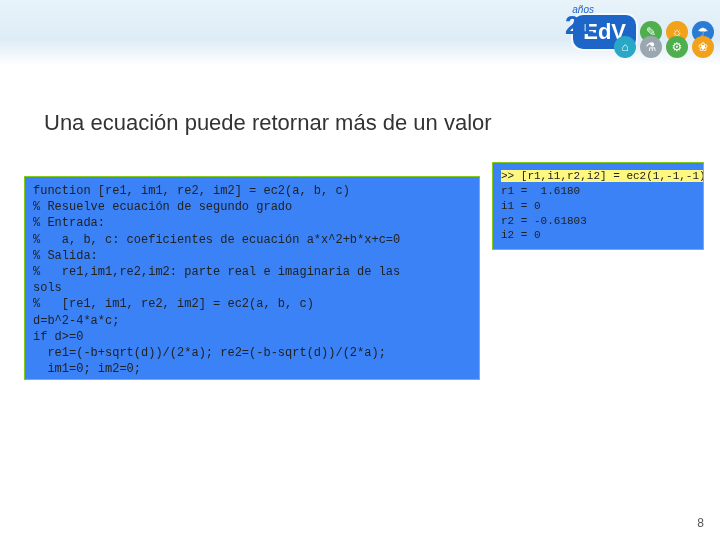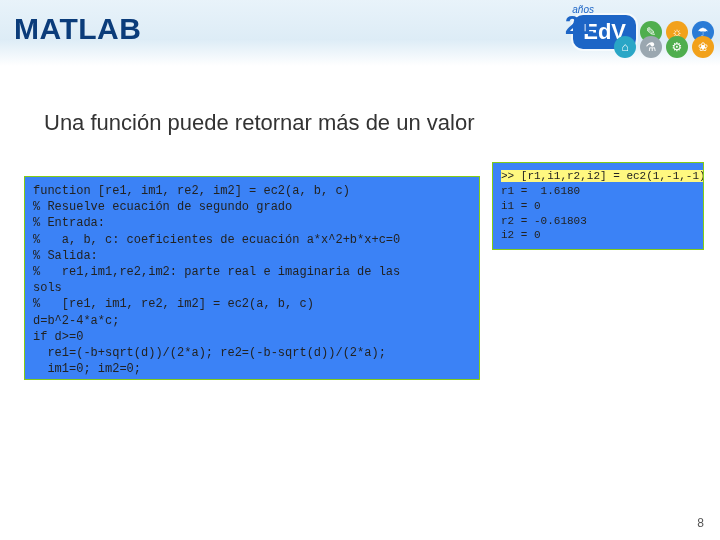--- a/index.html
+++ b/index.html
@@ -70,23 +70,22 @@
       <span class="deco-circle c-blue">☂</span>
     </div>
     <div style="position:absolute; right:6px; top:36px; display:flex; gap:4px;">
       <span class="deco-circle c-cyan">⌂</span>
       <span class="deco-circle c-grey">⚗</span>
       <span class="deco-circle c-green">⚙</span>
       <span class="deco-circle c-orange">❀</span>
     </div>
   </div>
 
-  <div class="title">MATLAB</div>
 
-  <div class="body-title">Una función puede retornar más de un valor</div>
+  <div class="body-title">Una ecuación puede retornar más de un valor</div>
 
   <div class="code-box box-main">function [re1, im1, re2, im2] = ec2(a, b, c)
 % Resuelve ecuación de segundo grado
 % Entrada:
 %   a, b, c: coeficientes de ecuación a*x^2+b*x+c=0
 % Salida:
 %   re1,im1,re2,im2: parte real e imaginaria de las
 sols
 %   [re1, im1, re2, im2] = ec2(a, b, c)
 d=b^2-4*a*c;

